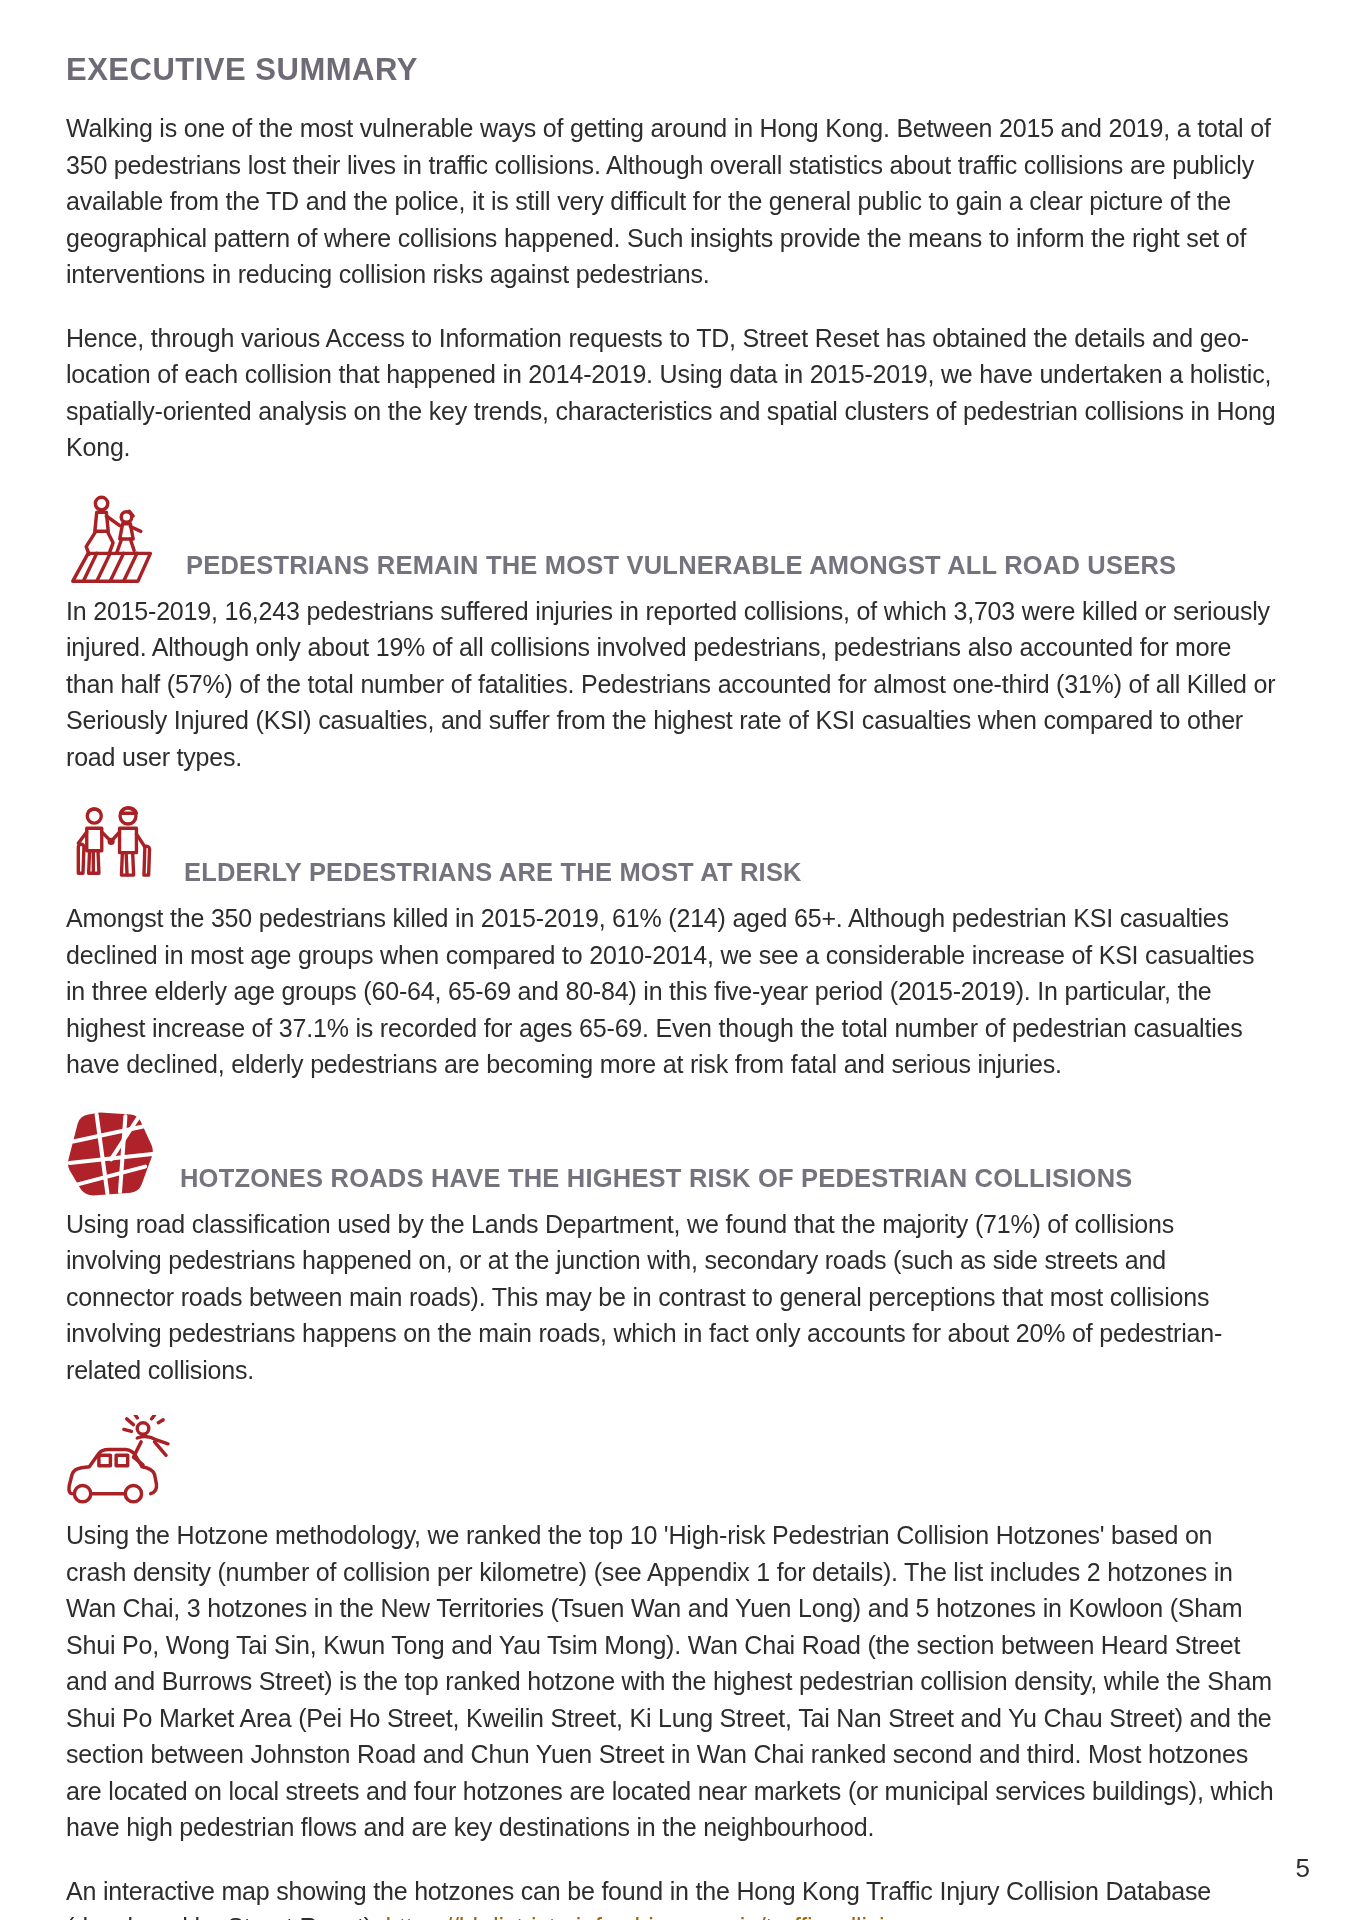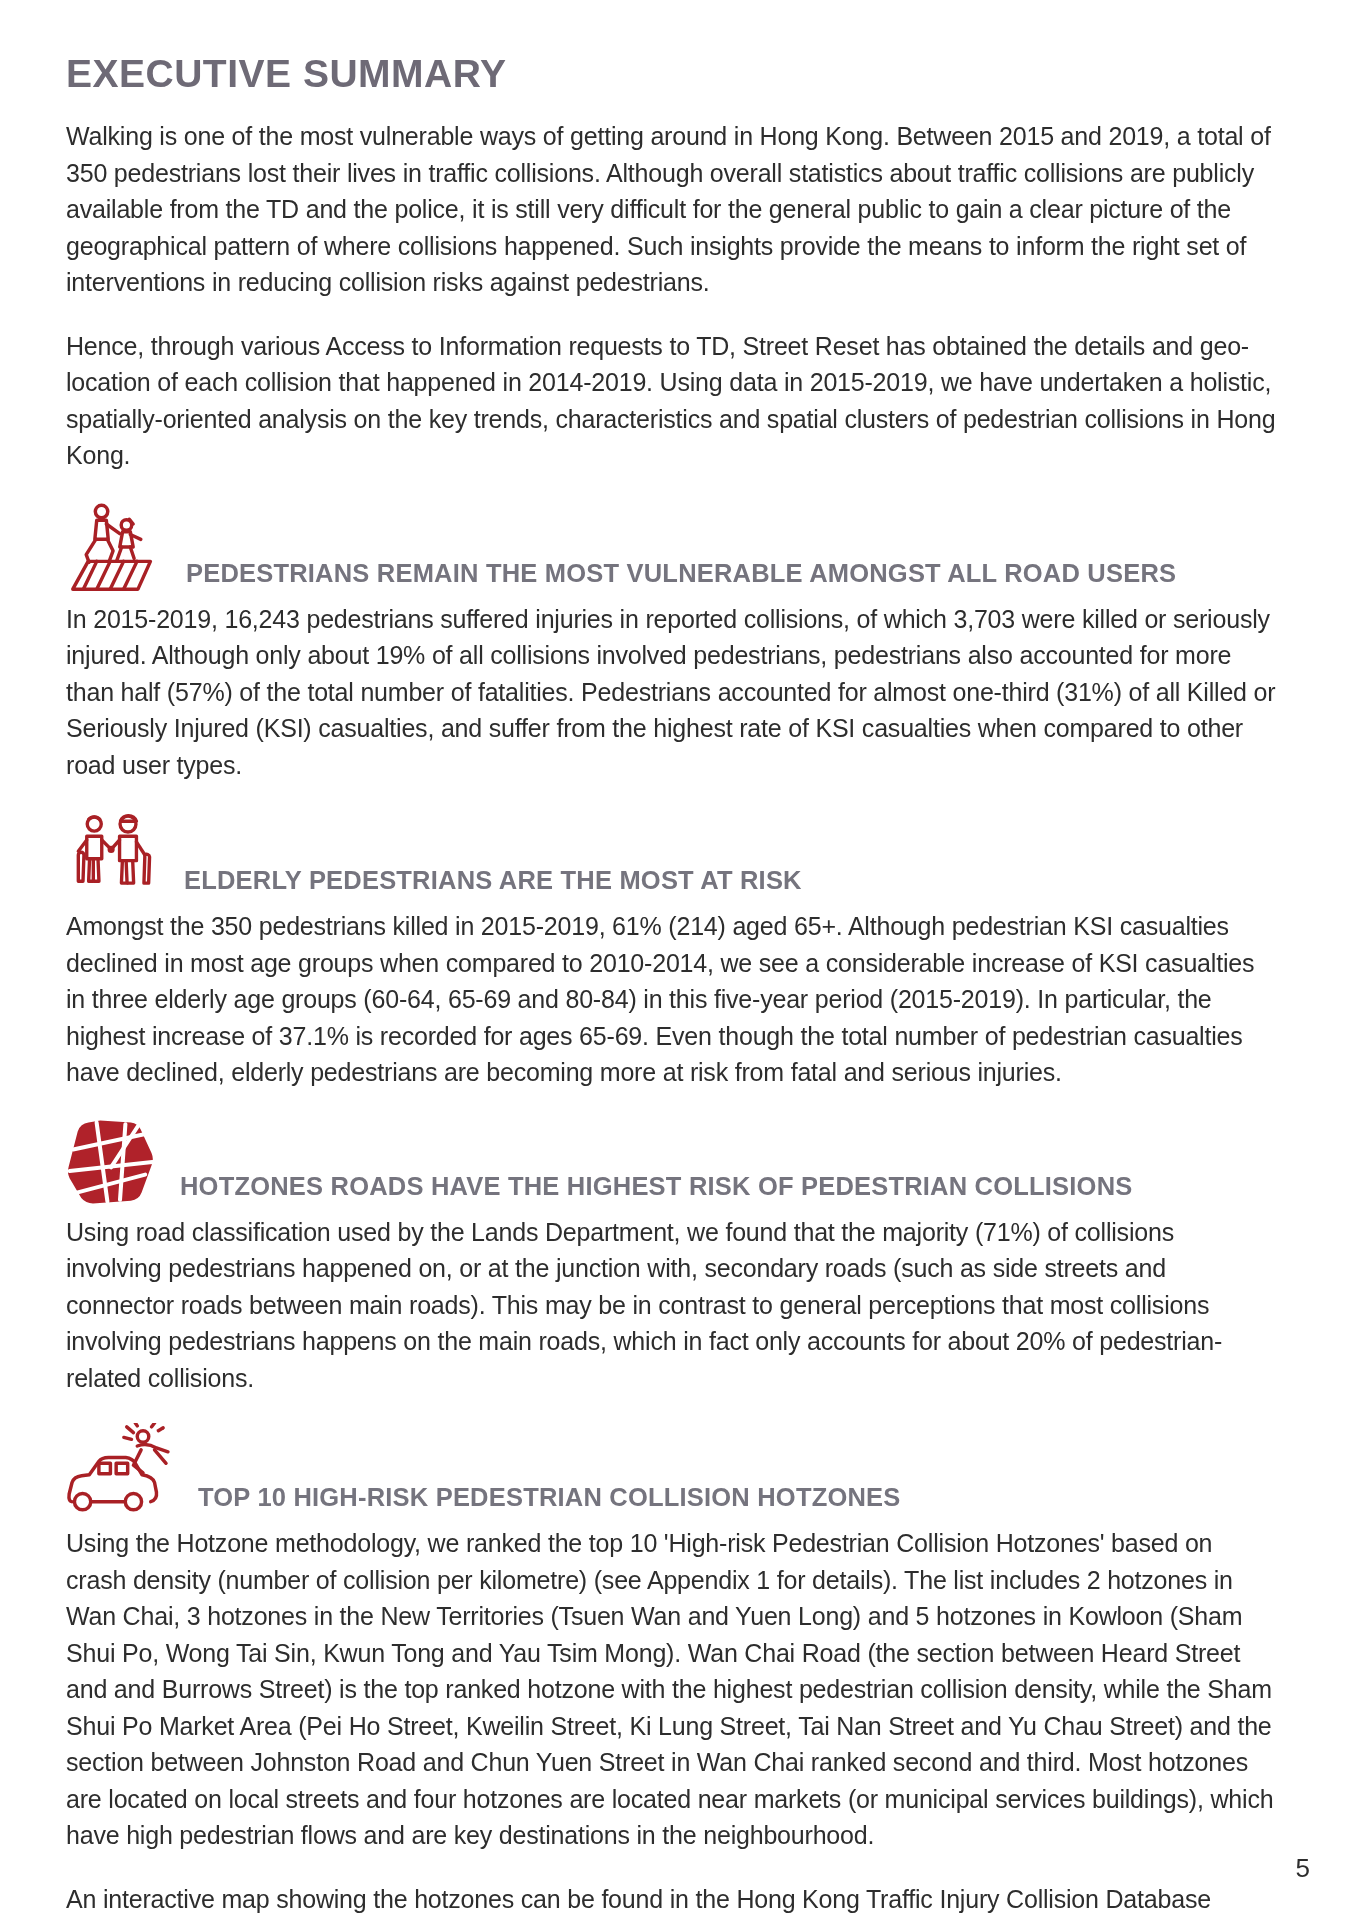--- a/index.html
+++ b/index.html
@@ -14,21 +14,21 @@
     margin: 0 auto;
     background: #ffffff;
     font-family: "Liberation Sans", sans-serif;
     color: #2d2d2d;
     box-sizing: border-box;
     padding: 52px 66px 40px 66px;
     overflow: hidden;
   }
   h1.doc-title {
     margin: 0 0 22px 0;
-    font-size: 39px;
+    font-size: 31px;
     font-weight: bold;
     letter-spacing: 0.5px;
     color: #6e6a76;
   }
   p.body-text {
     margin: 0 16px 27px 0;
     font-size: 25px;
     line-height: 36.5px;
     letter-spacing: -0.2px;
     color: #2d2d2d;
@@ -178,21 +178,20 @@
           <path d="M78,28 L70,44 L80,52"></path>
           <path d="M92,28 L104,42"></path>
           <path d="M70,10 L63,4"></path>
           <path d="M68,17 L60,15"></path>
           <path d="M89,4 L92,0"></path>
           <path d="M96,8 L101,5"></path>
           <path d="M74,3 L72,0"></path>
         </g>
       </svg>
     </span>
-    <h2>TOP 10 HIGH-RISK PEDESTRIAN COLLISION HOTZONES</h2>
   </div>
   <p class="body-text">Using the Hotzone methodology, we ranked the top 10 'High-risk Pedestrian Collision Hotzones' based on crash density (number of collision per kilometre) (see Appendix 1 for details). The list includes 2 hotzones in Wan Chai, 3 hotzones in the New Territories (Tsuen Wan and Yuen Long) and 5 hotzones in Kowloon (Sham Shui Po, Wong Tai Sin, Kwun Tong and Yau Tsim Mong). Wan Chai Road (the section between Heard Street and and Burrows Street) is the top ranked hotzone with the highest pedestrian collision density, while the Sham Shui Po Market Area (Pei Ho Street, Kweilin Street, Ki Lung Street, Tai Nan Street and Yu Chau Street) and the section between Johnston Road and Chun Yuen Street in Wan Chai ranked second and third. Most hotzones are located on local streets and four hotzones are located near markets (or municipal services buildings), which have high pedestrian flows and are key destinations in the neighbourhood.</p>
 
   <p class="body-text outro"><span>An interactive map showing the hotzones can be found in the Hong Kong Traffic Injury Collision Database (developed by Street Reset): </span><a class="db-link" href="#">https://hkdistricts-info.shinyapps.io/trafficcollisions</a><span>.</span></p>
 
   <div class="page-number">5</div>
 
 </div>
 
 </body></html>

